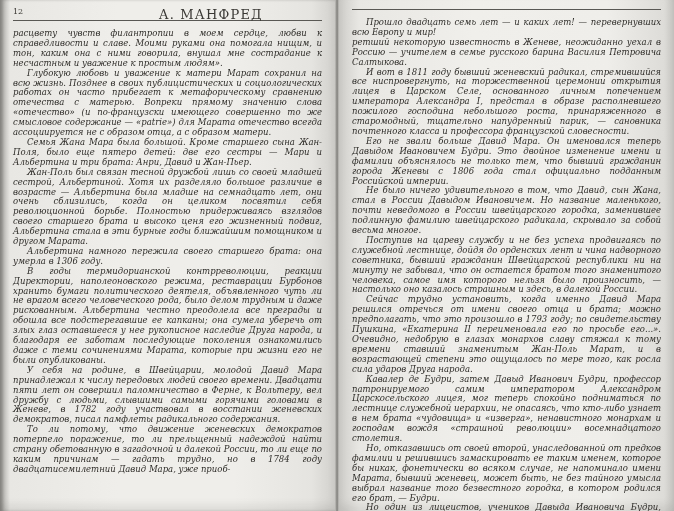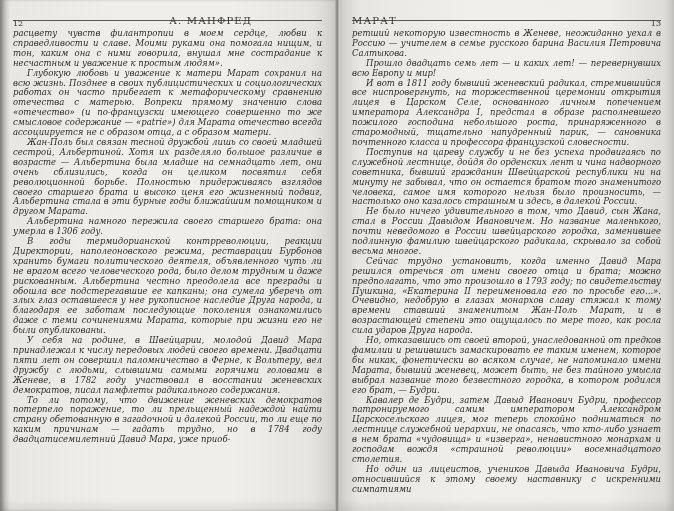--- a/index.html
+++ b/index.html
@@ -36,27 +36,27 @@
   .page-right {
     background: linear-gradient(90deg, #cfcdc9 0, #e9e7e3 6%, #f1efeb 40%, #f0eeea 80%, #dedcd8 97%, #c9c7c3 100%);
     box-shadow: inset 0 -6px 8px rgba(0,0,0,.08);
   }
   .page-header {
     position: relative;
     height: 11px;
     font-size: 8px;
     color: #3a3834;
   }
-  .page-num { position: absolute; top: 12px; font-size: 8px; }
+  .page-num { position: absolute; top: 0; font-size: 8px; }
   .page-num.outer-left  { left: 0; }
   .page-num.outer-right { right: 0; }
   .running-title {
-    position: absolute; top: 8px;
+    position: absolute; top: 0;
     letter-spacing: 1.2px;
-    font-size: 10px;
+    font-size: 13px;
     white-space: nowrap;
     text-align: right;
   }
   .running-title.toward-gutter-left { left: 64%; transform: translateX(-50%); }
   .running-title.flush-inner-right  { left: 0; }
   .rule {
     margin-top: 2px;
     border-bottom: 1px solid #5a5854;
     height: 0;
   }
@@ -78,43 +78,41 @@
 
     <section class="page page-left">
       <header class="page-header">
         <span class="page-num outer-left">12</span>
         <span class="running-title toward-gutter-left">А. МАНФРЕД</span>
       </header>
       <div class="rule"></div>
       <div class="text-block">
           <p class="para cont">расцвету чувств филантропии в моем сердце, любви к справедливости и славе. Моими руками она помогала нищим, и тон, каким она с ними говорила, внушал мне сострадание к несчастным и уважение к простым людям».</p>
           <p class="para">Глубокую любовь и уважение к матери Марат сохранил на всю жизнь. Позднее в своих публицистических и социологических работах он часто прибегает к метафорическому сравнению отечества с матерью. Вопреки прямому значению слова «отечество» (и по-французски имеющего совершенно то же смысловое содержание — «patrie») для Марата отечество всегда ассоциируется не с образом отца, а с образом матери.</p>
+          <p class="para">Семья Жана Мара была большой. Кроме старшего сына Жан-Поля, было еще пятеро детей: две его сестры — Мари и Альбертина и три брата: Анри, Давид и Жан-Пьер.</p>
           <p class="para">Жан-Поль был связан тесной дружбой лишь со своей младшей сестрой, Альбертиной. Хотя их разделяло большое различие в возрасте — Альбертина была младше на семнадцать лет, они очень сблизились, когда он целиком посвятил себя революционной борьбе. Полностью придерживаясь взглядов своего старшего брата и высоко ценя его жизненный подвиг, Альбертина стала в эти бурные годы ближайшим помощником и другом Марата.</p>
           <p class="para">Альбертина намного пережила своего старшего брата: она умерла в 1306 году.</p>
           <p class="para">В годы термидорианской контрреволюции, реакции Директории, наполеоновского режима, реставрации Бурбонов хранить бумаги политического деятеля, объявленного чуть ли не врагом всего человеческого рода, было делом трудным и даже рискованным. Альбертина честно преодолела все преграды и обошла все подстерегавшие ее капканы; она сумела уберечь от злых глаз оставшееся у нее рукописное наследие Друга народа, и благодаря ее заботам последующие поколения ознакомились даже с теми сочинениями Марата, которые при жизни его не были опубликованы.</p>
           <p class="para">У себя на родине, в Швейцарии, молодой Давид Мара принадлежал к числу передовых людей своего времени. Двадцати пяти лет он совершил паломничество в Ферне, к Вольтеру, вел дружбу с людьми, слывшими самыми горячими головами в Женеве, в 1782 году участвовал в восстании женевских демократов, писал памфлеты радикального содержания.</p>
           <p class="para">То ли потому, что движение женевских демократов потерпело поражение, то ли прельщенный надеждой найти страну обетованную в загадочной и далекой России, то ли еще по каким причинам — гадать трудно, но в 1784 году двадцатисемилетний Давид Мара, уже приоб-</p>
         </div>
     </section>
 
     <div class="gutter"></div>
 
     <section class="page page-right">
-      <header class="page-header">
-        <span class="running-title flush-inner-right">МАРАТ</span>
-        <span class="page-num outer-right">13</span>
-      </header>
       <div class="rule"></div>
       <div class="text-block">
+          <p class="para">Прошло двадцать семь лет — и каких лет! — перевернувших всю Европу и мир!</p>
           <p class="para cont">ретший некоторую известность в Женеве, неожиданно уехал в Россию — учителем в семье русского барина Василия Петровича Салтыкова.</p>
-          <p class="para">Прошло двадцать семь лет — и каких лет! — перевернувших всю Европу и мир!</p>
           <p class="para">И вот в 1811 году бывший женевский радикал, стремившийся все ниспровергнуть, на торжественной церемонии открытия лицея в Царском Селе, основанного личным попечением императора Александра I, предстал в образе располневшего пожилого господина небольшого роста, принаряженного в старомодный, тщательно напудренный парик, — сановника почтенного класса и профессора французской словесности.</p>
+          <p class="para">Его не звали больше Давид Мара. Он именовался теперь Давыдом Ивановичем Будри. Это двойное изменение имени и фамилии объяснялось не только тем, что бывший гражданин города Женевы с 1806 года стал официально подданным Российской империи.</p>
+          <p class="para">Не было ничего удивительного в том, что Давид, сын Жана, стал в России Давыдом Ивановичем. Но название маленького, почти неведомого в России швейцарского городка, заменившее подлинную фамилию швейцарского радикала, скрывало за собой весьма многое.</p>
           <p class="para">Поступив на цареву службу и не без успеха продвигаясь по служебной лестнице, дойдя до орденских лент и чина надворного советника, бывший гражданин Швейцарской республики ни на минуту не забывал, что он остается братом того знаменитого человека, самое имя которого нельзя было произносить, — настолько оно казалось страшным и здесь, в далекой России.</p>
-          <p class="para">Не было ничего удивительного в том, что Давид, сын Жана, стал в России Давыдом Ивановичем. Но название маленького, почти неведомого в России швейцарского городка, заменившее подлинную фамилию швейцарского радикала, скрывало за собой весьма многое.</p>
           <p class="para">Сейчас трудно установить, когда именно Давид Мара решился отречься от имени своего отца и брата; можно предполагать, что это произошло в 1793 году; по свидетельству Пушкина, «Екатерина II переименовала его по просьбе его...». Очевидно, недобрую в глазах монархов славу стяжал к тому времени ставший знаменитым Жан-Поль Марат, и в возрастающей степени это ощущалось по мере того, как росла сила ударов Друга народа.</p>
+          <p class="para">Кавалер де Будри, затем Давыд Иванович Будри, профессор патронируемого самим императором Александром Царскосельского лицея, мог теперь спокойно подниматься по лестнице служебной иерархии, не опасаясь, что кто-либо узнает в нем брата «чудовища» и «изверга», ненавистного монархам и господам вождя «страшной революции» восемнадцатого столетия.</p>
           <p class="para">Но, отказавшись от своей второй, унаследованной от предков фамилии и решившись замаскировать ее таким именем, которое бы никак, фонетически во всяком случае, не напоминало имени Марата, бывший женевец, может быть, не без тайного умысла выбрал название того безвестного городка, в котором родился его брат, — Будри.</p>
-          <p class="para">Кавалер де Будри, затем Давыд Иванович Будри, профессор патронируемого самим императором Александром Царскосельского лицея, мог теперь спокойно подниматься по лестнице служебной иерархии, не опасаясь, что кто-либо узнает в нем брата «чудовища» и «изверга», ненавистного монархам и господам вождя «страшной революции» восемнадцатого столетия.</p>
           <p class="para">Но один из лицеистов, учеников Давыда Ивановича Будри, относившийся к этому своему наставнику с искренними симпатиями</p>
         </div>
     </section>
 
   </div>
 </div>
 
 </body></html>

